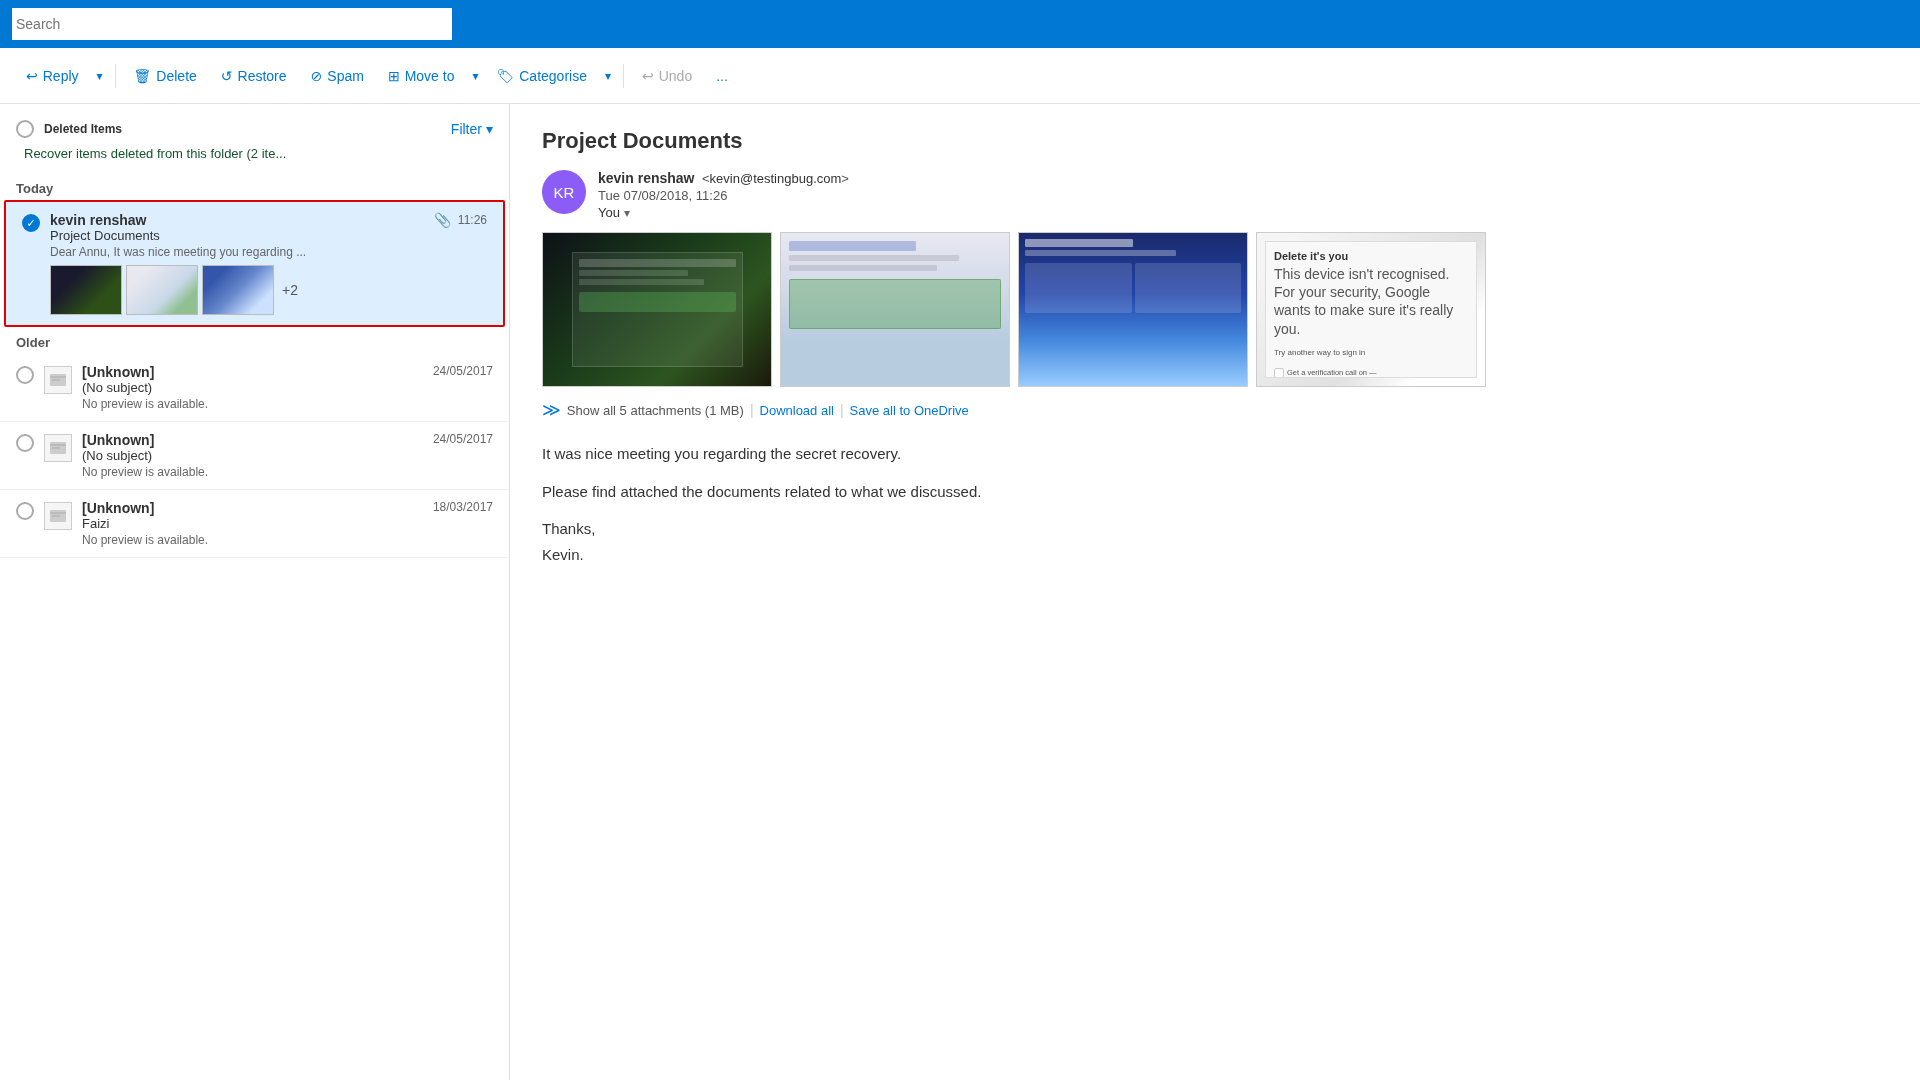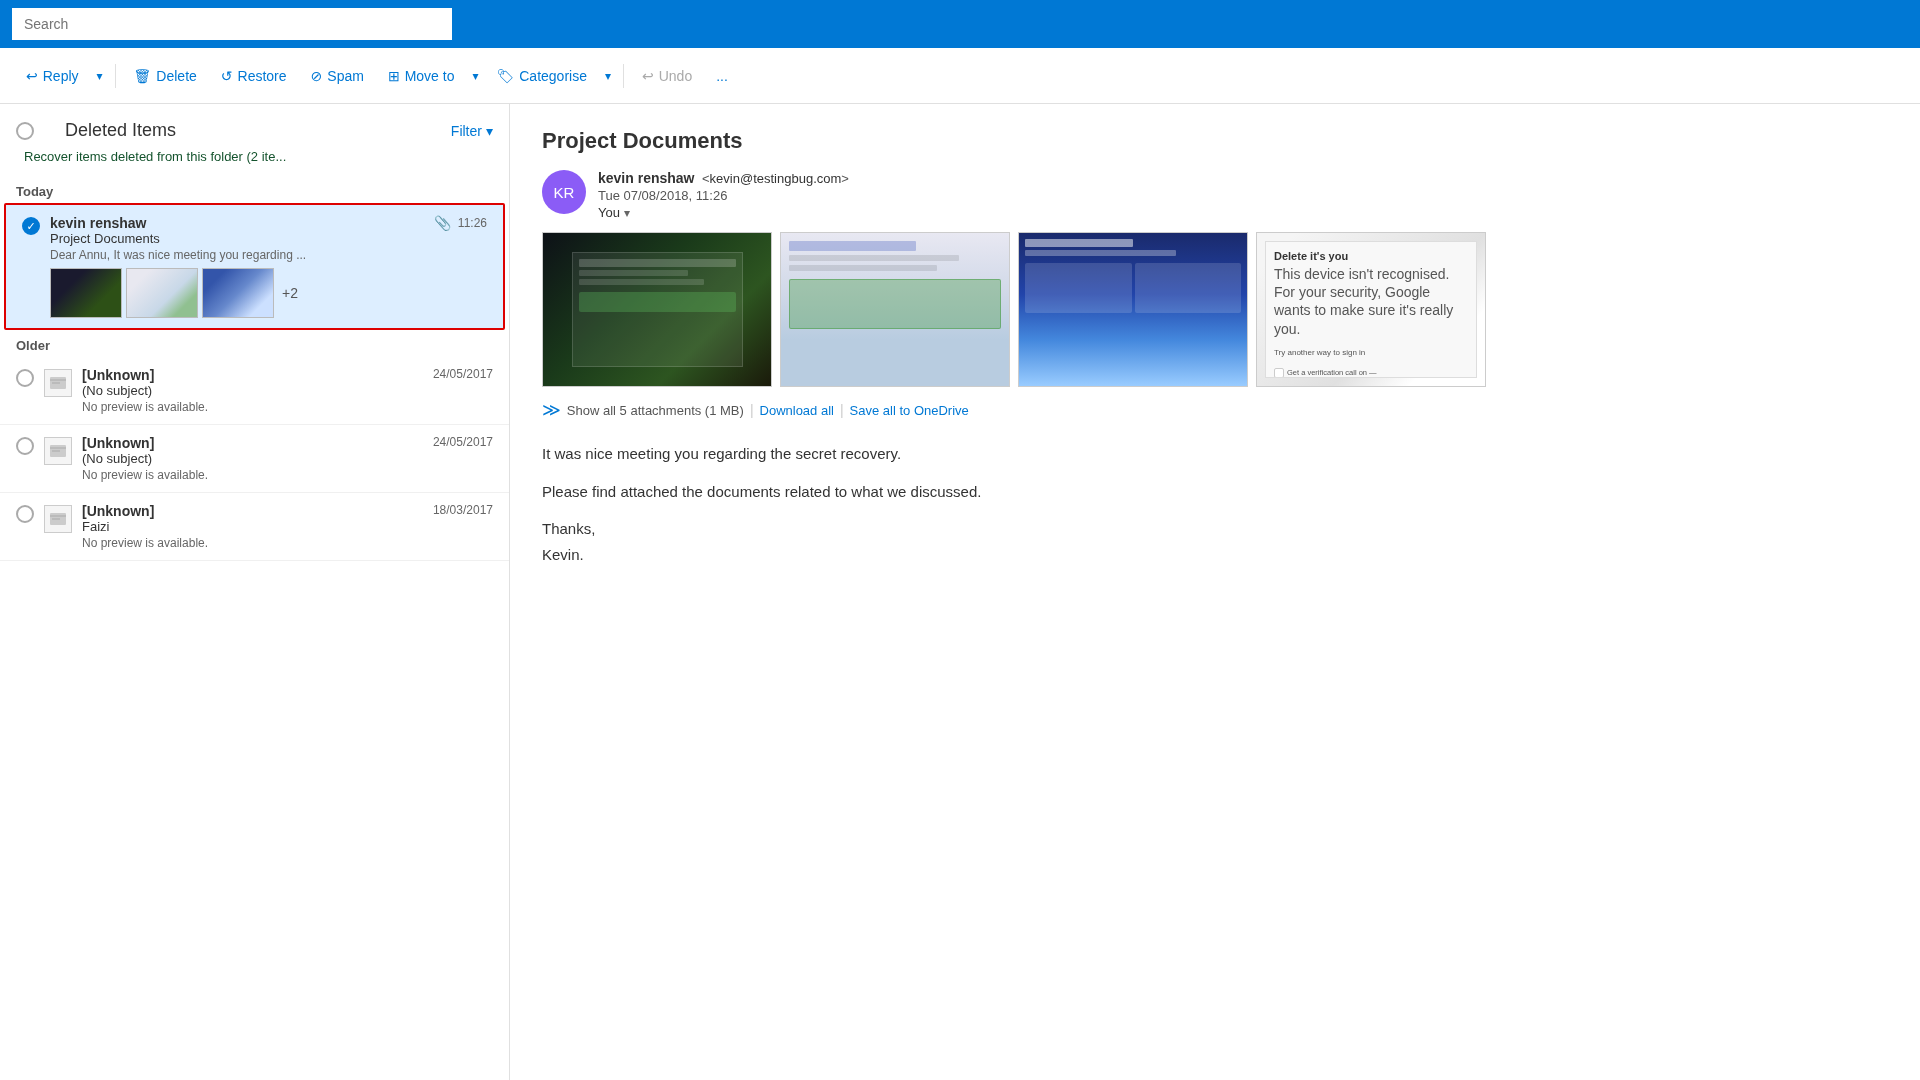--- a/index.html
+++ b/index.html
@@ -13,21 +13,21 @@
       align-items: center;
       padding: 0 12px;
     }
     .search-input-wrapper {
       background: #fff;
       border: none;
       width: 440px;
       height: 32px;
       display: flex;
       align-items: center;
-      padding: 0 12px;
+      padding: 0 4px;
     }
     .search-input-wrapper input {
       border: none;
       outline: none;
       font-size: 14px;
       width: 100%;
       color: #333;
     }
 
     
@@ -91,24 +91,23 @@
       gap: 10px;
     }
     .folder-checkbox {
       width: 18px;
       height: 18px;
       border: 2px solid #aaa;
       border-radius: 50%;
       cursor: pointer;
     }
     .folder-title {
-      font-size: 18px;
-      font-weight: 400;
+      font-size: 12px;
+      font-weight: 700;
       color: #333;
-      margin-left: 21px;
     }
     .filter-btn {
       display: flex;
       align-items: center;
       gap: 4px;
       color: #0078d4;
       cursor: pointer;
       font-size: 14px;
       font-weight: 500;
     }

